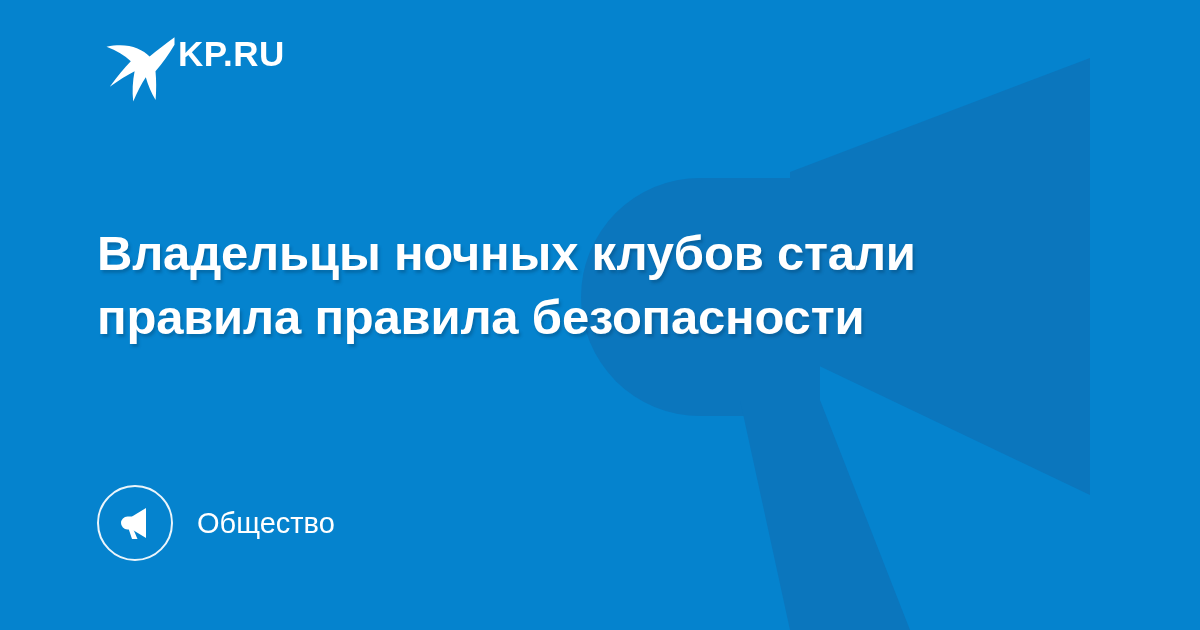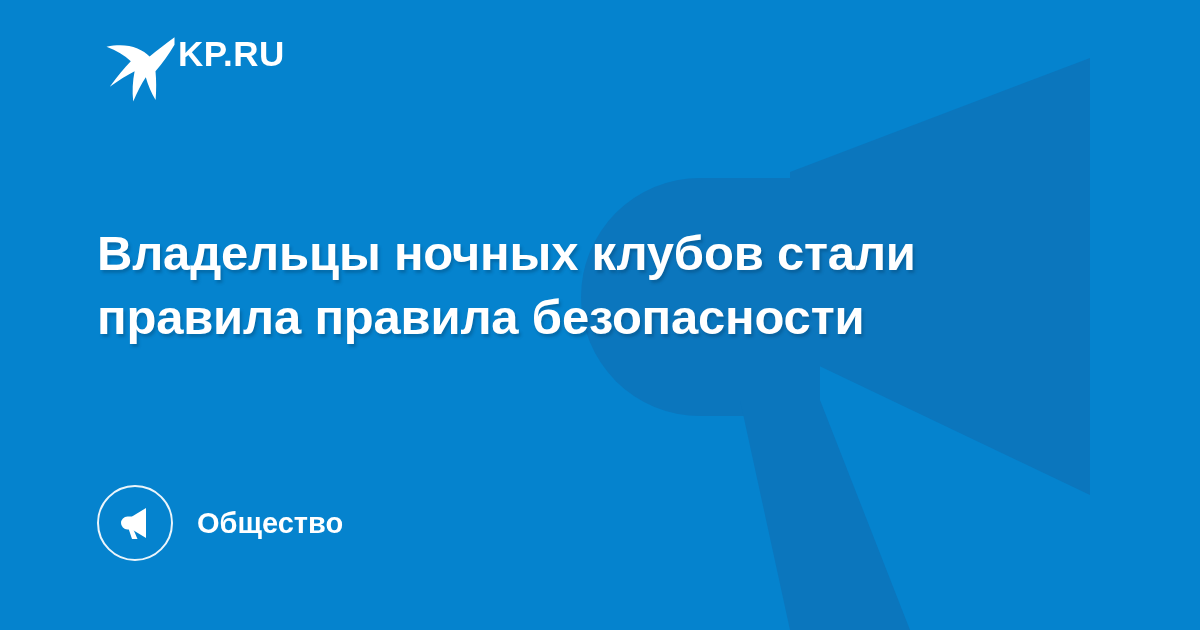--- a/index.html
+++ b/index.html
@@ -92,21 +92,21 @@
     display: flex;
     align-items: center;
     justify-content: center;
     flex: none;
     box-sizing: border-box;
   }
   .category-badge svg { display: block; width: 40px; height: 40px; }
   .category-label {
     color: #ffffff;
     font-size: 29px;
-    font-weight: 700;
+    font-weight: 400;
     line-height: 1;
     white-space: nowrap;
   }
 </style>
 </head>
 <body>
 
 <div class="card">
 
   <div class="watermark">

